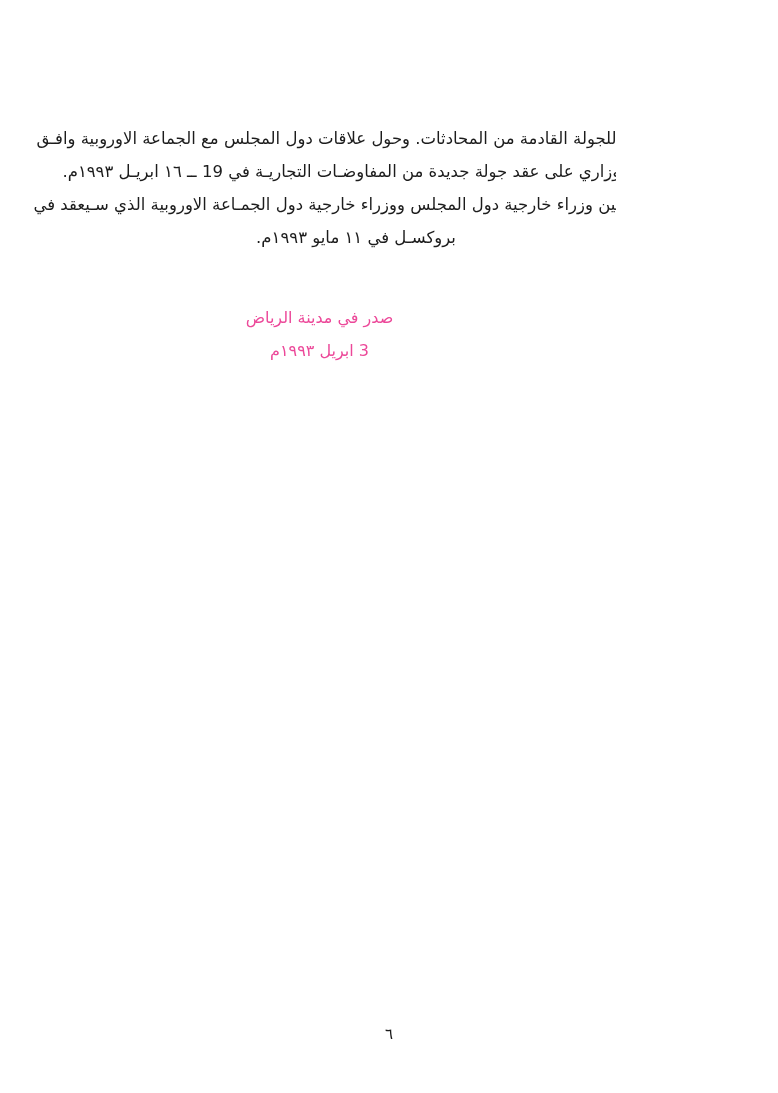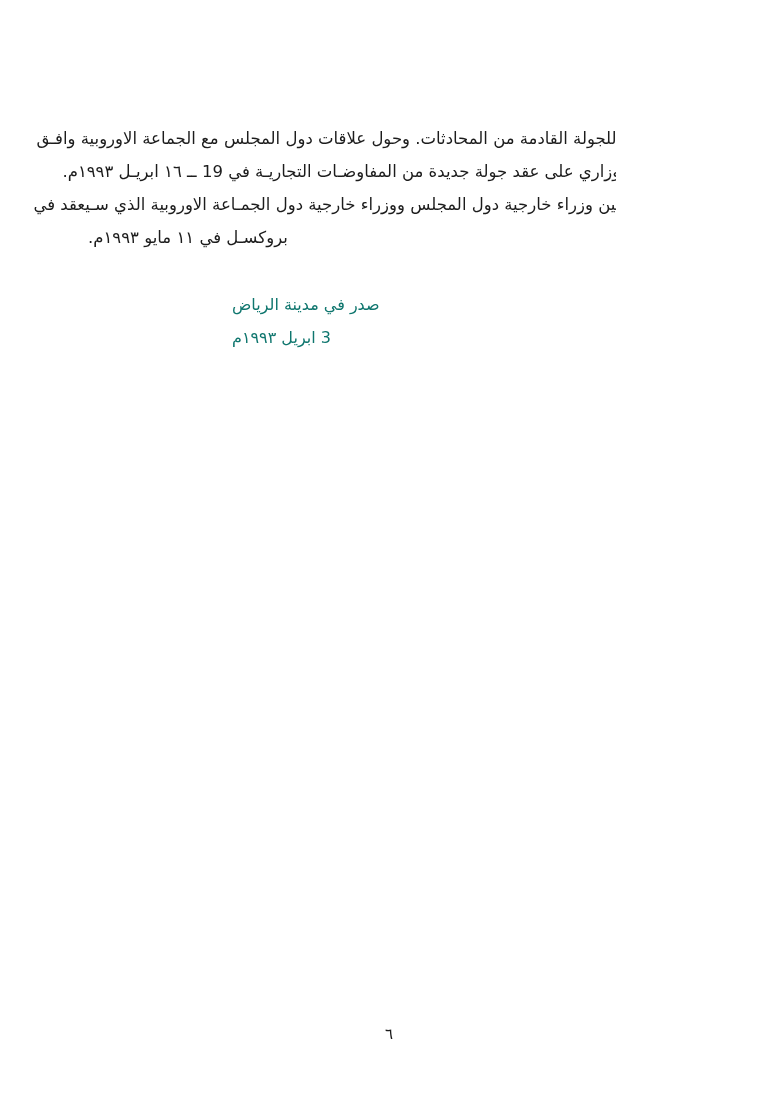--- a/index.html
+++ b/index.html
@@ -35,32 +35,32 @@
   .pline {
     height: 33px;
     line-height: 33px;
     white-space: nowrap;
   }
   .pline.just {
     text-align: justify;
     text-align-last: justify;
   }
   .pline.last-line {
-    text-align: left;
+    text-align: center;
     padding-right: 68px;
   }
   .signature {
     position: absolute;
-    top: 288px;
+    top: 301px;
     left: 232px;
     width: 175px;
     direction: rtl;
     unicode-bidi: embed;
-    text-align: left;
-    color: #0f766e;
+    text-align: center;
+    color: #ec4899;
     font-size: 16px;
   }
   .sline {
     height: 33px;
     line-height: 33px;
     white-space: nowrap;
   }
   .pagenum {
     position: absolute;
     top: 1024px;

